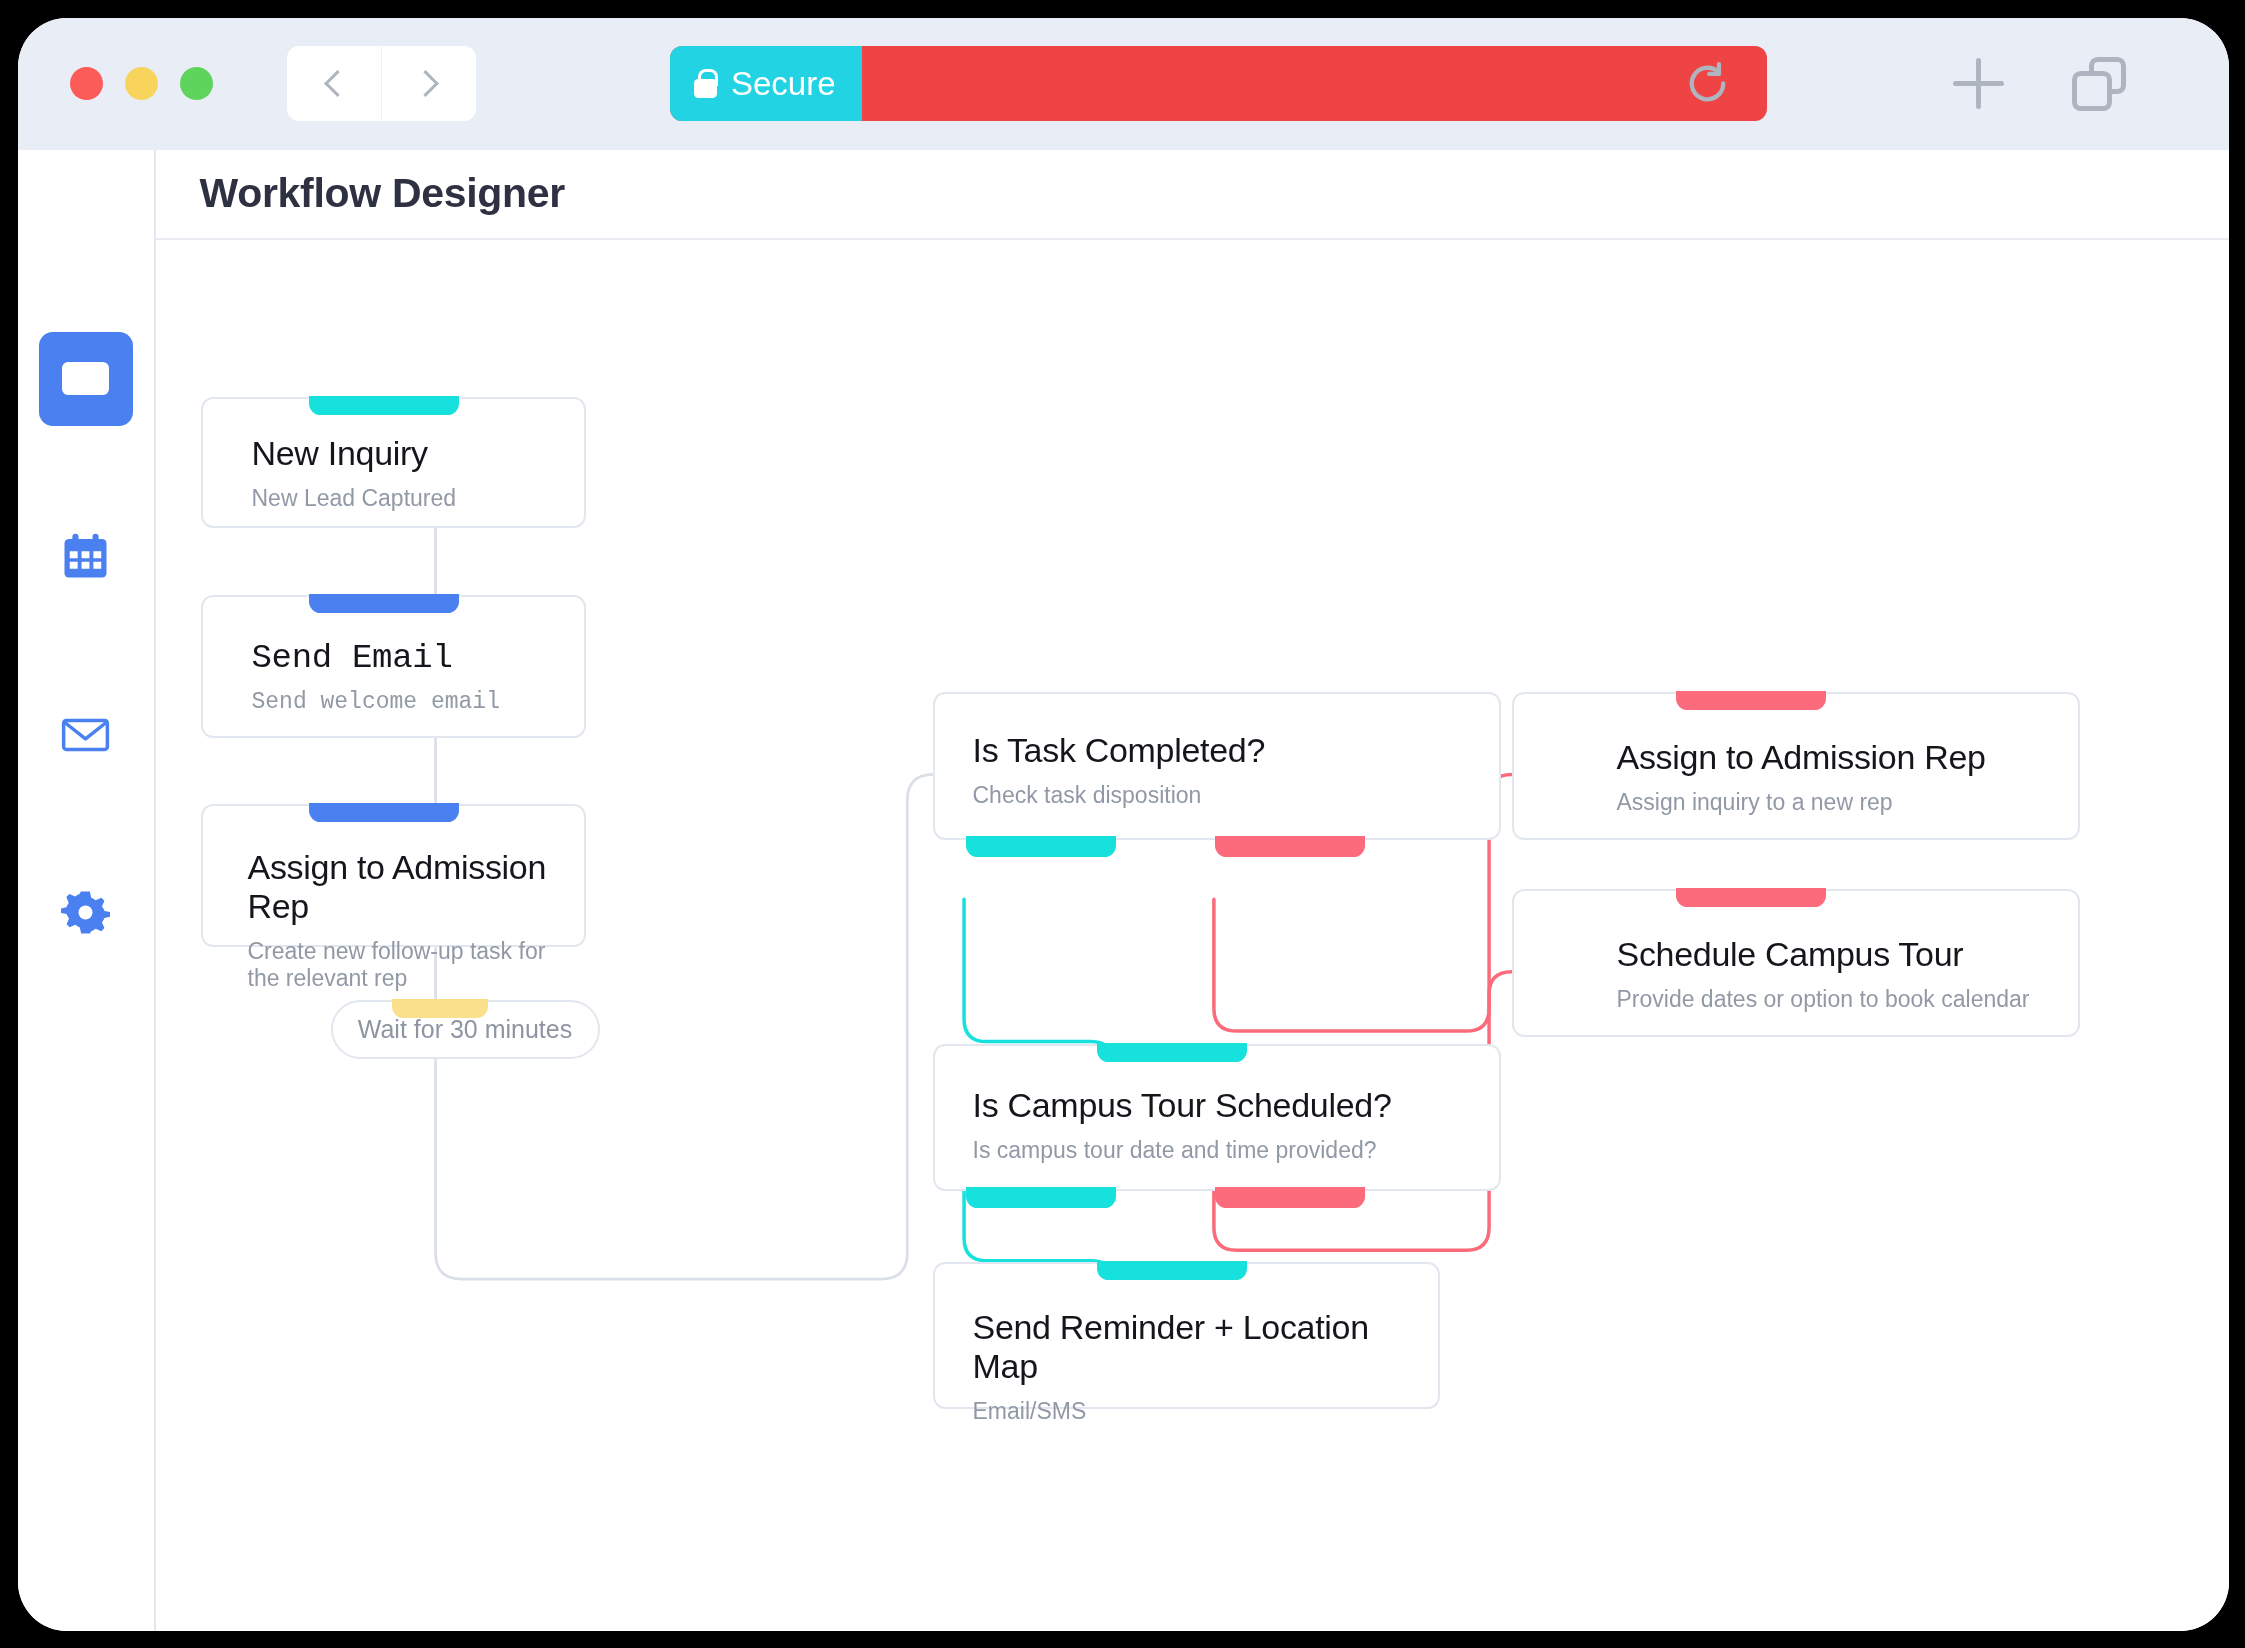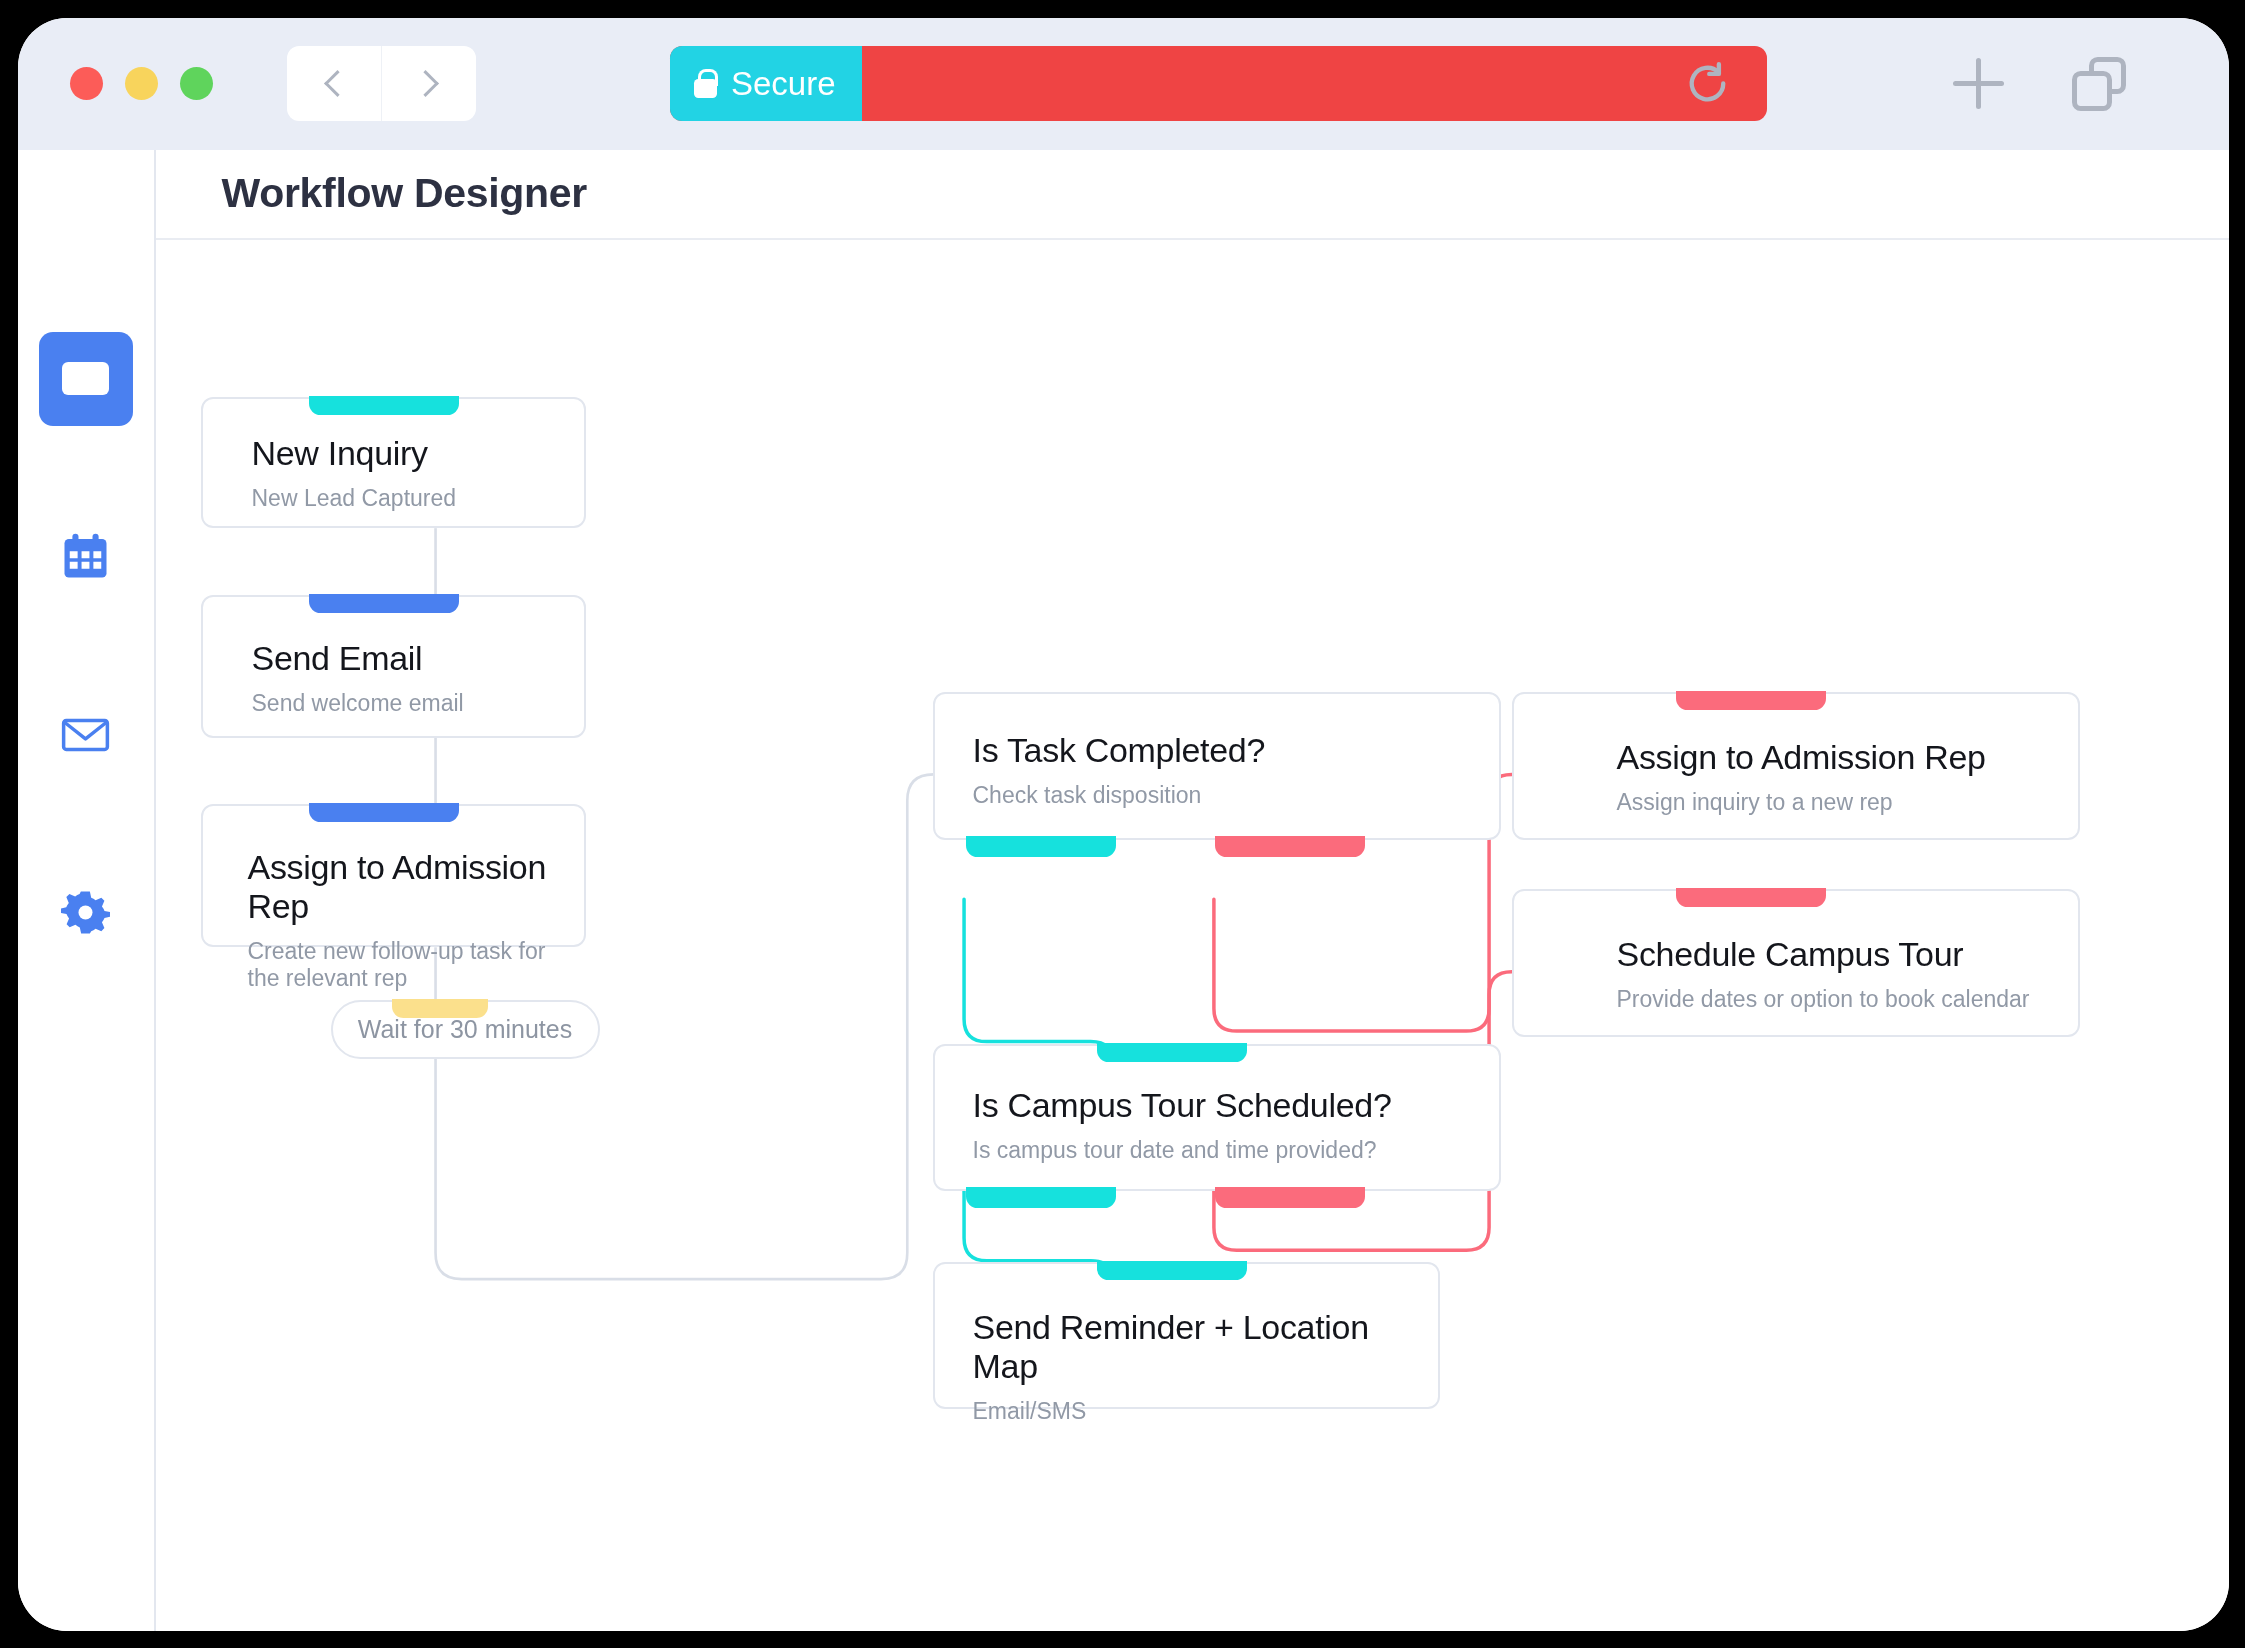--- a/index.html
+++ b/index.html
@@ -121,21 +121,21 @@
   .sb-icon svg { width: 49px; height: 49px; display: block; }
 
   .content {
     position: absolute; left: 138px; top: 0;
     width: calc(100% - 138px); height: 100%;
   }
   .pagehead {
     height: 90px;
     border-bottom: 2.6px solid #e9ecf2;
     display: flex; align-items: center;
-    padding-left: 66px;
+    padding-left: 44px;
   }
   .pagetitle { font-size: 41px; font-weight: bold; color: #2d3142; letter-spacing: -0.3px; }
 
   .canvas { position: relative; width: 100%; height: calc(100% - 90px); }
 
   
   .node {
     position: absolute;
     background: #ffffff;
     border: 2.6px solid #e2e6ee;
@@ -289,21 +289,21 @@
         <div class="node" style="left:45px; top:157px; width:385px; height:131px;">
           <span class="port top cyan" style="left:106px;"></span>
           <div class="inner">
             <div class="title">New Inquiry</div>
             <div class="sub">New Lead Captured</div>
           </div>
         </div>
 
         <div class="node" style="left:45px; top:355px; width:385px; height:143px;">
           <span class="port top blue" style="left:106px;"></span>
-          <div class="inner" style="padding-top:42px;">
+          <div class="inner" style="padding-top:42px;font-family:Liberation Mono, monospace;">
             <div class="title">Send Email</div>
             <div class="sub">Send welcome email</div>
           </div>
         </div>
 
         <div class="node" style="left:45px; top:564px; width:385px; height:143px;">
           <span class="port top blue" style="left:106px;"></span>
           <div class="inner" style="padding-top:42px; padding-left:45px;">
             <div class="title">Assign to Admission Rep</div>
             <div class="sub">Create new follow-up task for the relevant rep</div>

